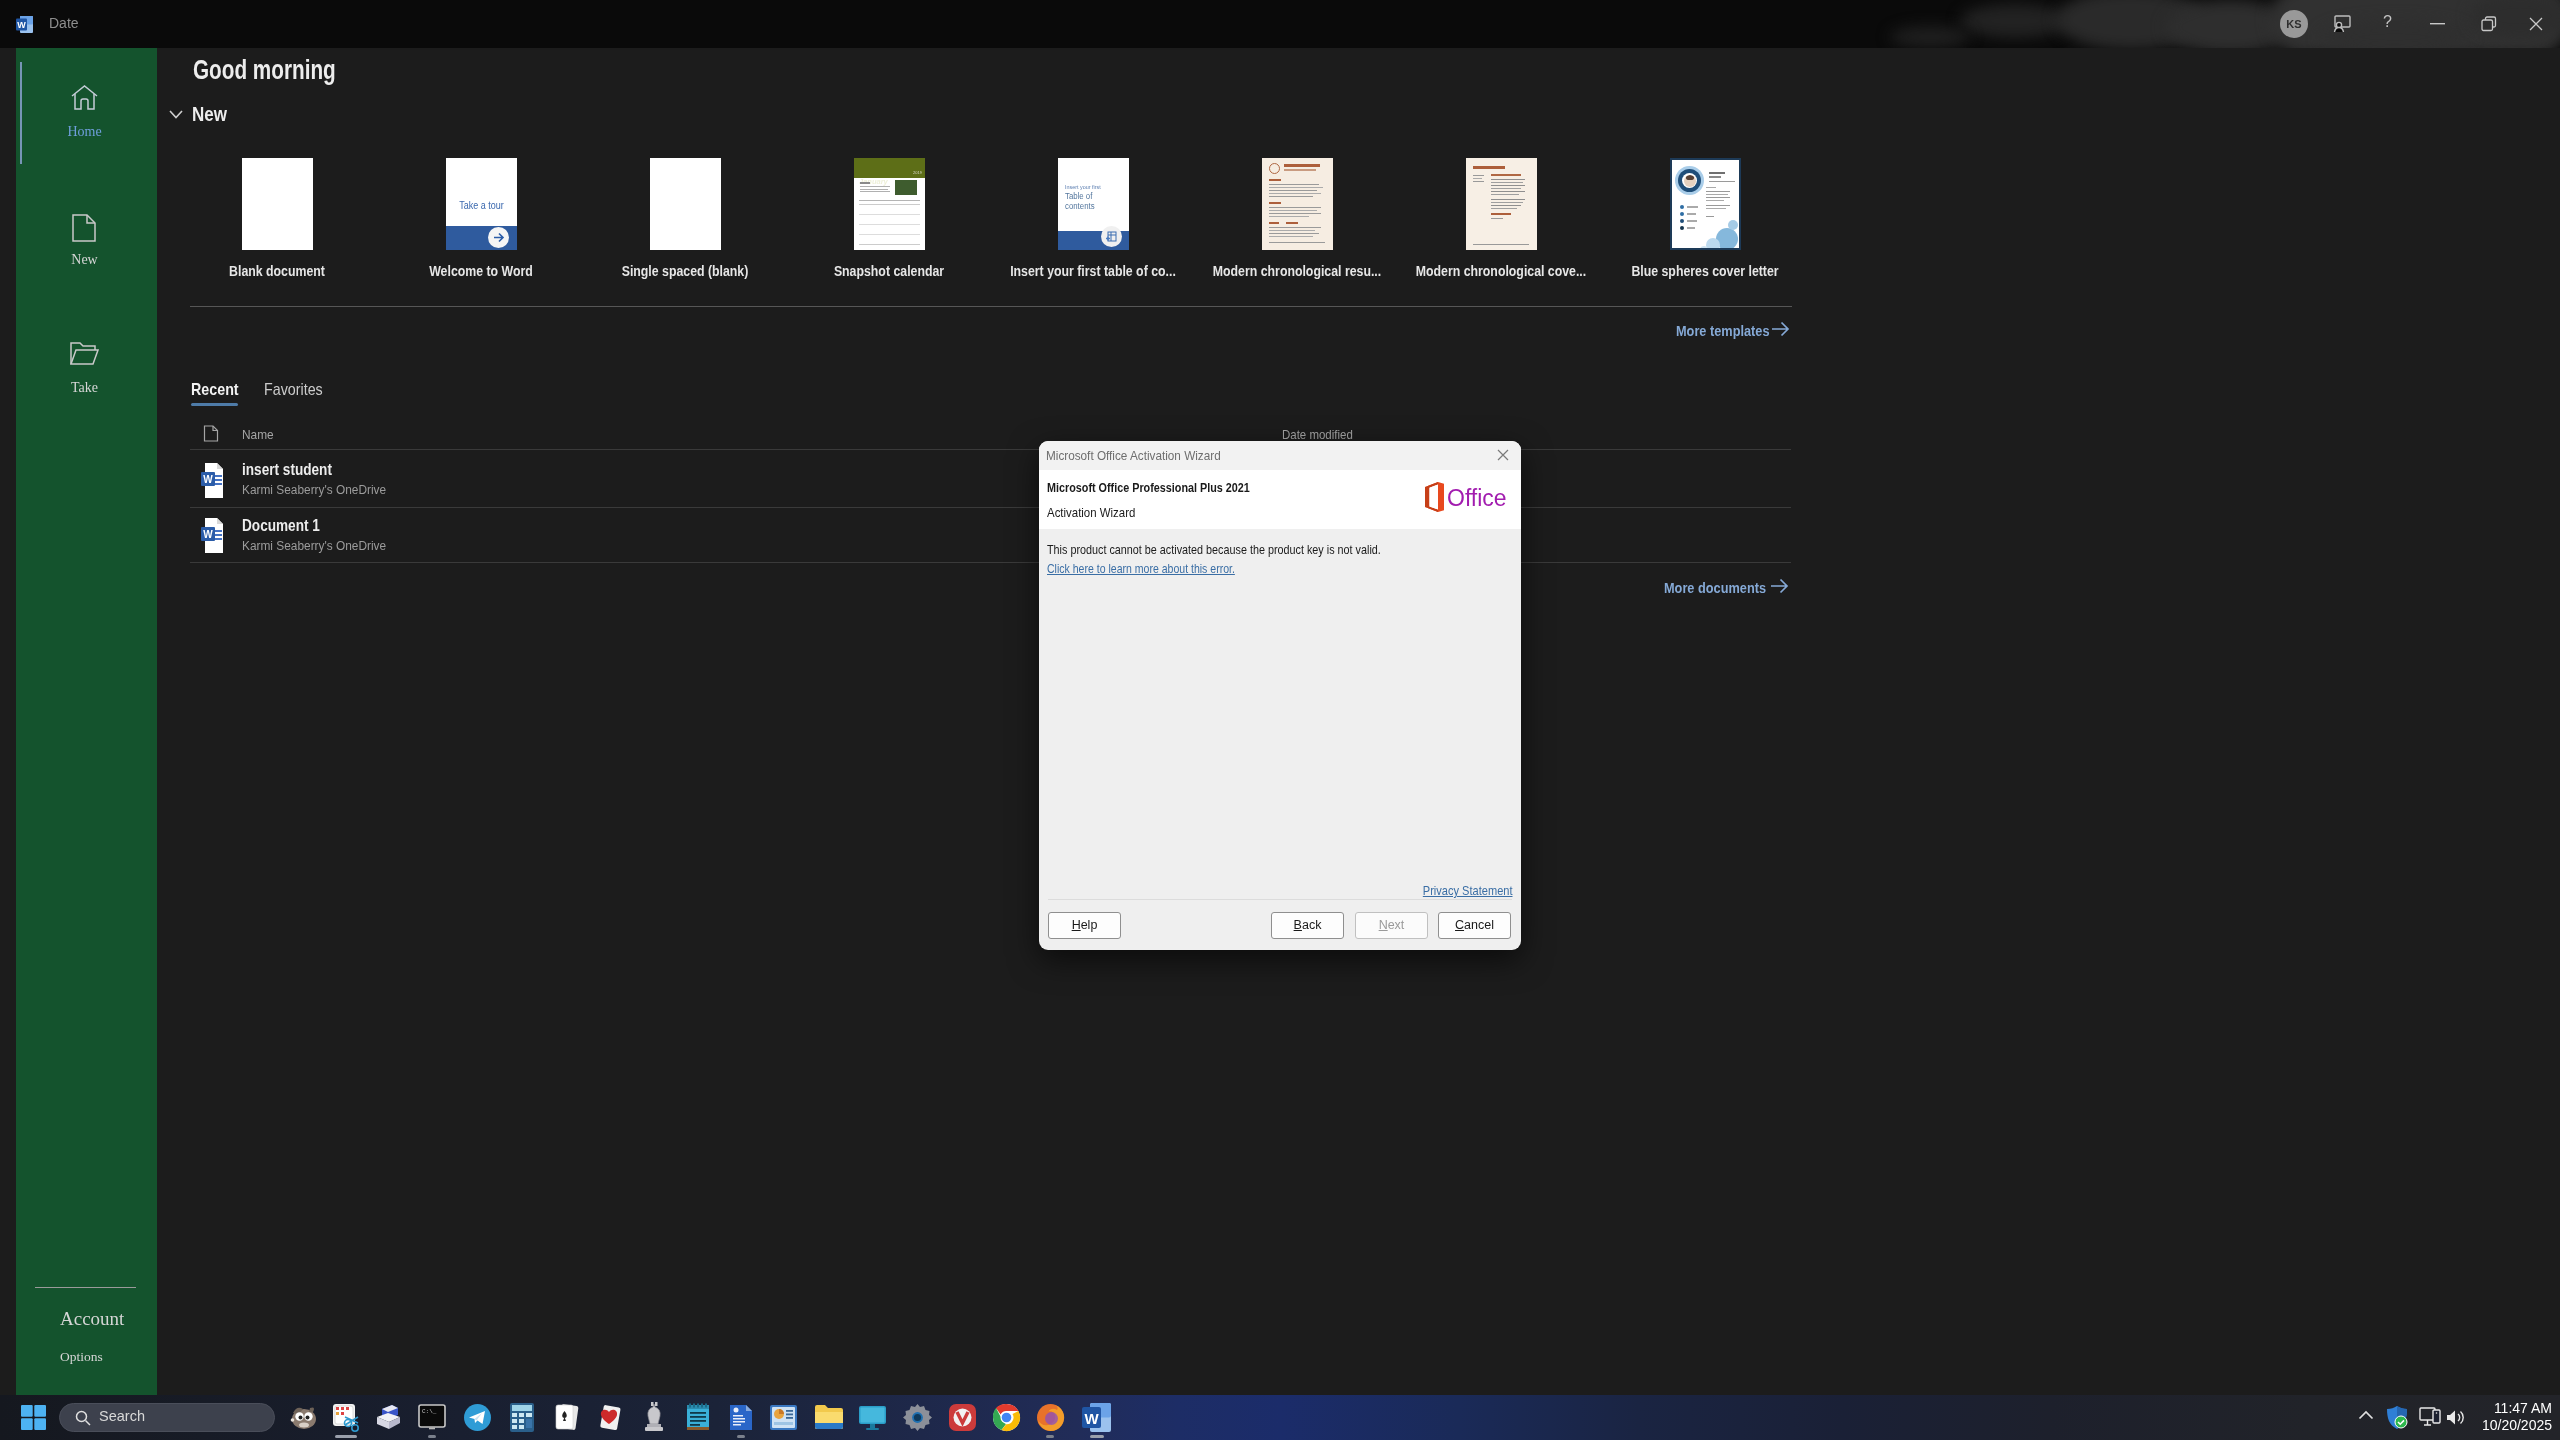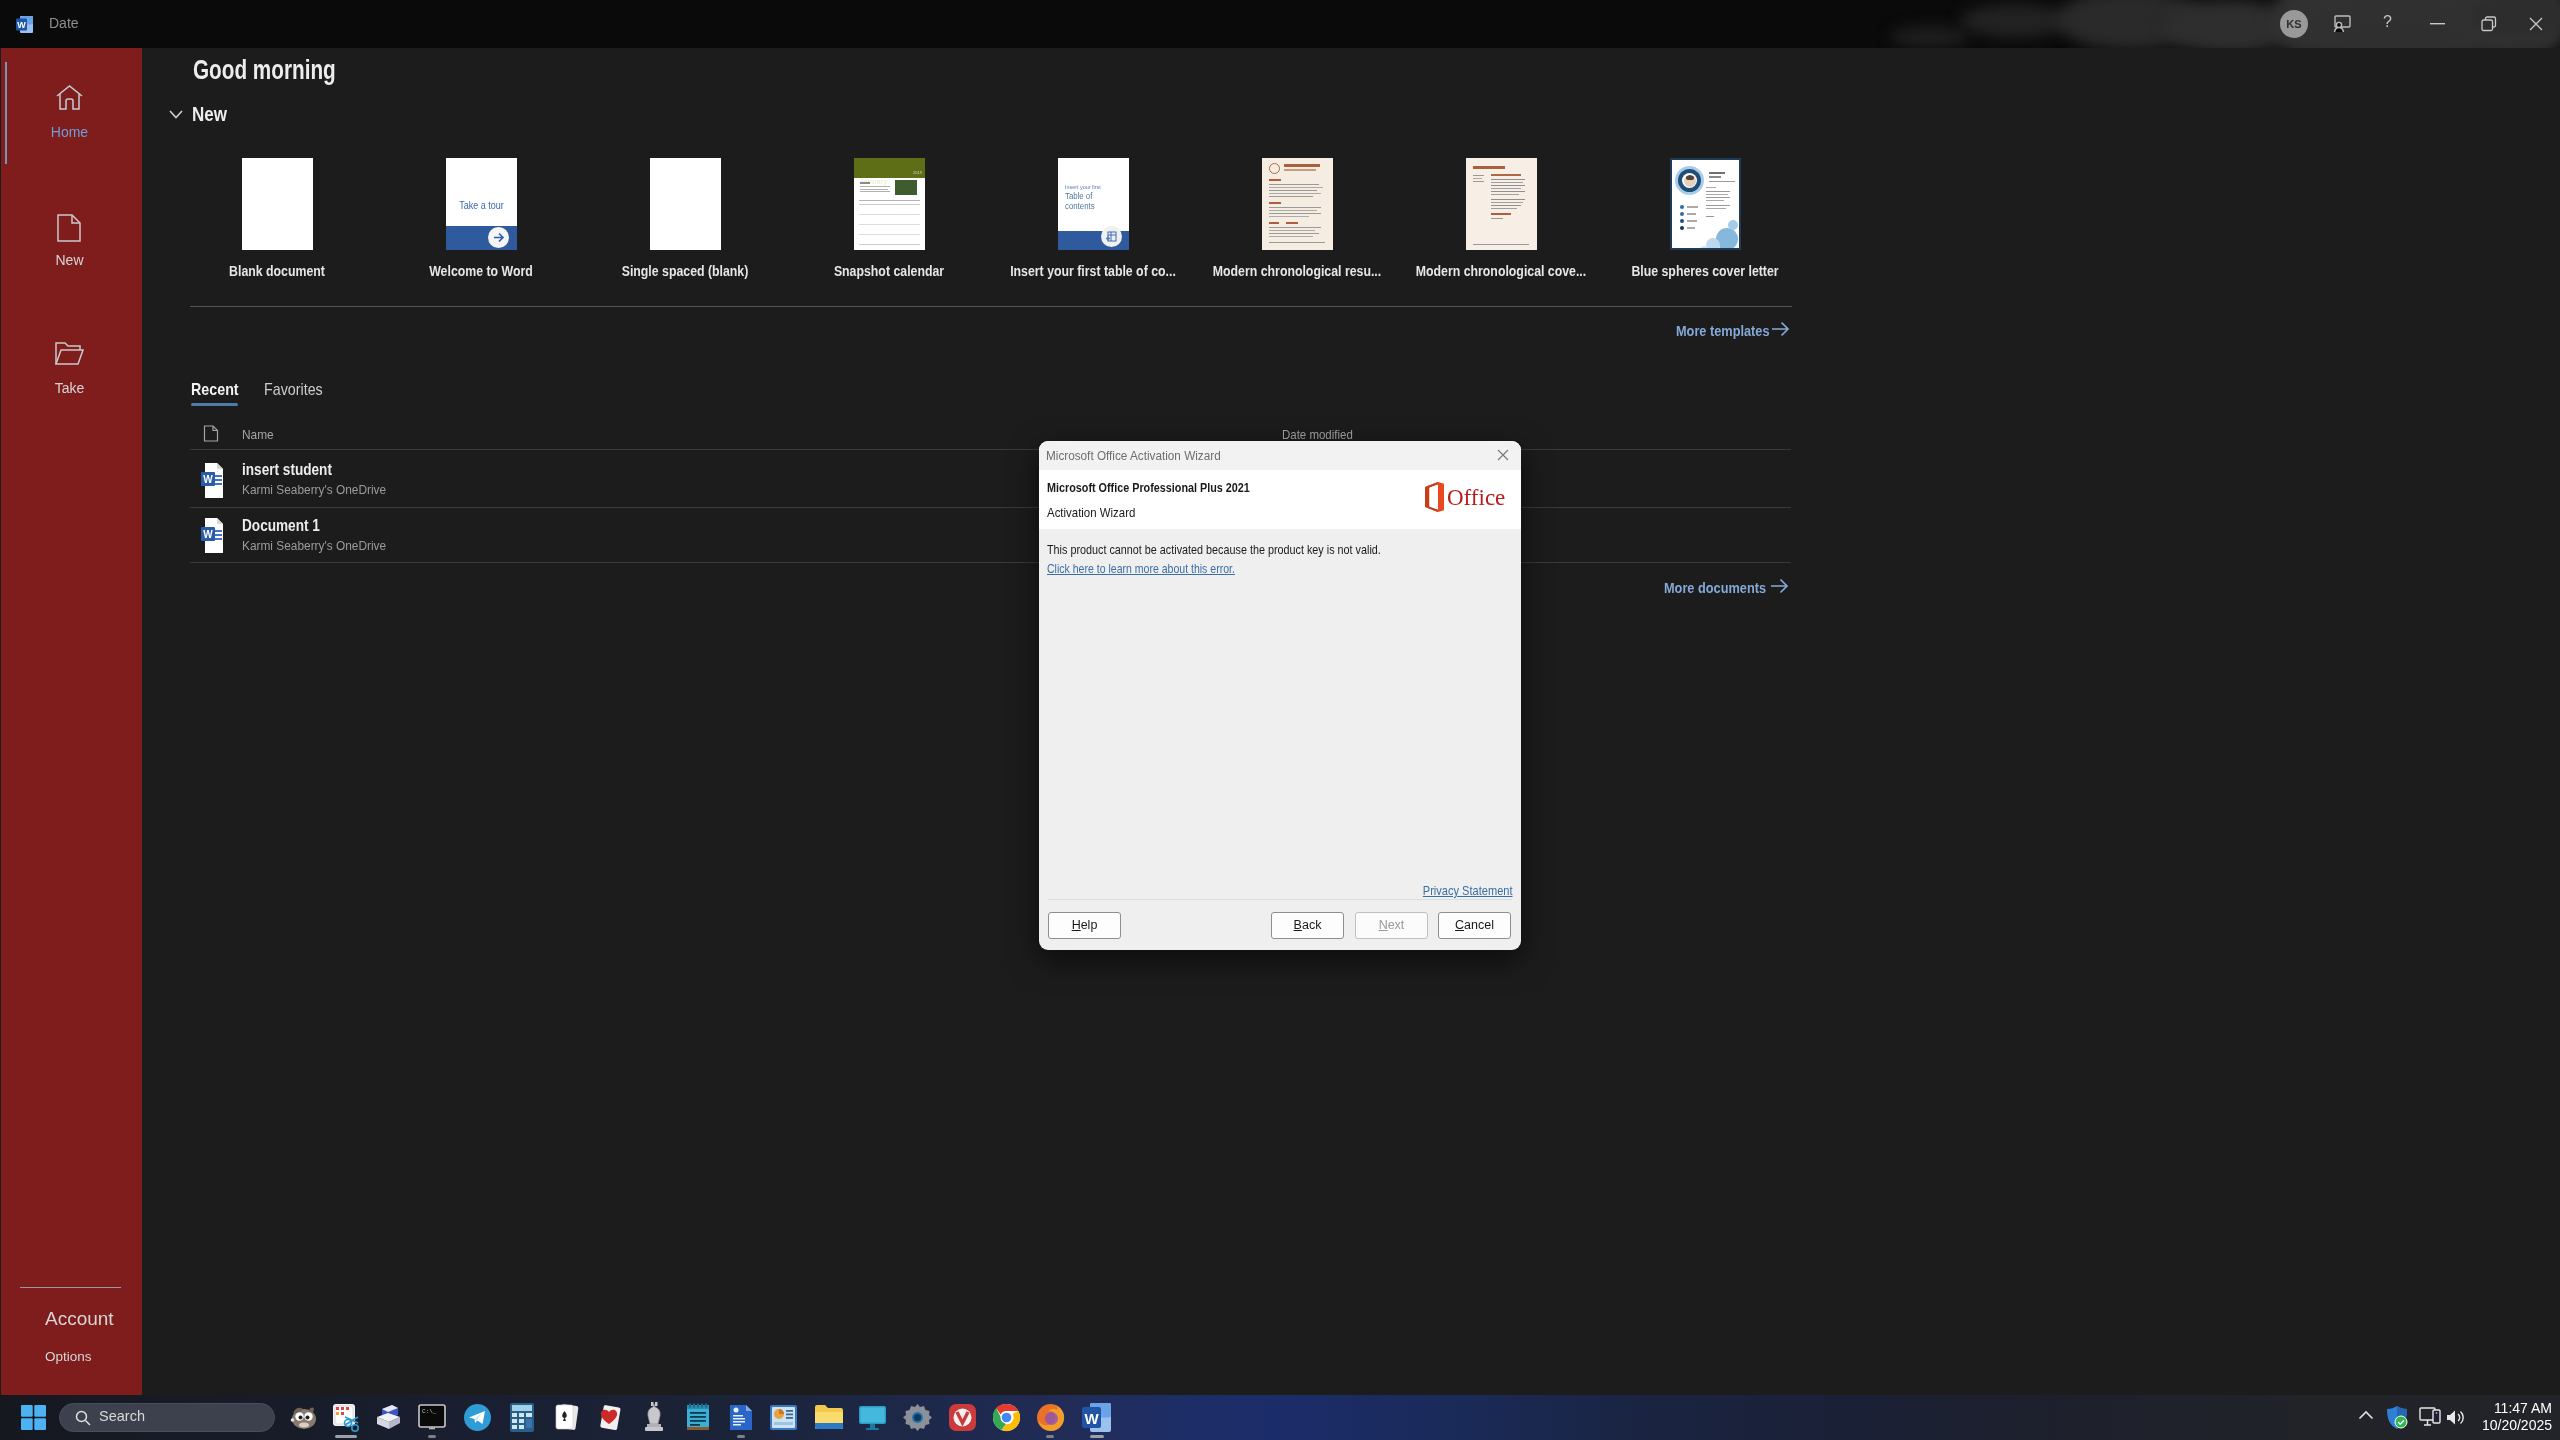--- a/index.html
+++ b/index.html
@@ -1,20 +1,20 @@
 <!DOCTYPE html>
 <html><head>
 <meta charset="utf-8">
 <style>
   * { margin:0; padding:0; box-sizing:border-box; }
   html,body { width:2560px; height:1440px; overflow:hidden; background:#1c1c1c;
     font-family:"Liberation Sans", sans-serif; }
   .abs { position:absolute; }
   #titlebar { position:absolute; left:0; top:0; width:2560px; height:48px; background:#0a0a0a; overflow:hidden; }
-  #sidebar { position:absolute; left:1px; top:48px; width:141px; height:1347px; background:#7f1d1d; }
+  #sidebar { position:absolute; left:16px; top:48px; width:141px; height:1347px; background:#14532d;font-family:Liberation Serif, serif; }
   #main { position:absolute; left:141px; top:48px; width:2419px; height:1347px; background:#1c1c1c; }
   #taskbar { position:absolute; left:0; top:1395px; width:2560px; height:45px;
     background:linear-gradient(90deg,#15181f 0%,#171b26 8%,#191f30 18%,#1b2338 28%,#1e284a 36%,#212c58 42%,#1d2d66 46%,#1b2c6a 50%,#1a2a58 57%,#1a2442 64%,#1a2036 72%,#1d202c 80%,#212329 90%,#232429 100%);}
   .smoke { position:absolute; border-radius:50%; filter:blur(7px); }
   .lbl { color:#e6e6e6; font-size:14px; font-weight:bold; text-align:center; white-space:nowrap; width:300px; transform:scaleX(0.88); transform-origin:center top; }
   .hairline { position:absolute; height:1px; background:#3a3a3a; }
   .link { color:#85a9d6; font-weight:bold; font-size:15px; }
   .thumb { position:absolute; width:71px; height:92px; background:#ffffff; top:158px; overflow:hidden; }
 </style>
 </head>
@@ -268,21 +268,21 @@
     </svg>
   <div style="position:absolute;left:0;top:29px;width:482px;height:59px;background:#ffffff;"></div>
   <div class="abs" style="left:8px;top:39px;font-size:13.5px;font-weight:bold;color:#1a1a1a;transform:scaleX(0.8);transform-origin:left top;">Microsoft Office Professional Plus 2021</div>
   <div class="abs" style="left:8px;top:64px;font-size:13px;color:#1a1a1a;transform:scaleX(0.88);transform-origin:left top;">Activation Wizard</div>
 
   <svg class="abs" style="left:384px;top:40px" width="22" height="32" viewBox="0 0 22 32">
     <path d="M2 6 L15 1 L21 2.8 V29.2 L15 31 L2 26 L15 28.6 V3.4 Z" fill="#e8491e"></path>
     <path d="M2 6 L15 1 L15 3.4 L6.5 6.8 V25.4 L15 28.6 L15 31 L2 26 Z" fill="#c63f18"></path>
     <path d="M6.5 6.8 L15 3.4 V28.6 L6.5 25.4 Z" fill="#ffffff"></path>
   </svg>
-  <div class="abs" style="left:408px;top:44px;font-size:23px;color:#b91c1c;font-family:Liberation Serif, serif;">Office</div>
+  <div class="abs" style="left:408px;top:44px;font-size:23px;color:#a21caf;">Office</div>
   <div class="abs" style="left:8px;top:101px;font-size:13.5px;color:#1b1b1b;white-space:nowrap;transform:scaleX(0.80);transform-origin:left top;">This product cannot be activated because the product key is not valid.</div>
   <div class="abs" style="left:8px;top:120px;font-size:13.5px;color:#3a6ea5;text-decoration:underline;white-space:nowrap;transform:scaleX(0.78);transform-origin:left top;">Click here to learn more about this error.</div>
   <div class="abs" style="right:9px;top:442px;font-size:13px;color:#3a6ea5;text-decoration:underline;white-space:nowrap;transform:scaleX(0.85);transform-origin:right top;">Privacy Statement</div>
   <div class="abs" style="left:9px;top:458px;width:464px;height:1px;background:#dcdcdc;"></div>
   <div class="abs" style="left:9px;top:471px;width:73px;height:27px;background:#fdfdfd;border:1px solid #8f8f8f;border-radius:3px;text-align:center;line-height:25px;font-size:12.5px;color:#1a1a1a;"><u>H</u>elp</div>
   <div class="abs" style="left:232px;top:471px;width:73px;height:27px;background:#fdfdfd;border:1px solid #8f8f8f;border-radius:3px;text-align:center;line-height:25px;font-size:12.5px;color:#1a1a1a;"><u>B</u>ack</div>
   <div class="abs" style="left:316px;top:471px;width:73px;height:27px;background:#fbfbfb;border:1px solid #c0c0c0;border-radius:3px;text-align:center;line-height:25px;font-size:12.5px;color:#9a9a9a;"><u>N</u>ext</div>
   <div class="abs" style="left:399px;top:471px;width:73px;height:27px;background:#fdfdfd;border:1px solid #8f8f8f;border-radius:3px;text-align:center;line-height:25px;font-size:12.5px;color:#1a1a1a;"><u>C</u>ancel</div>
 </div>
 <div id="taskbar">

